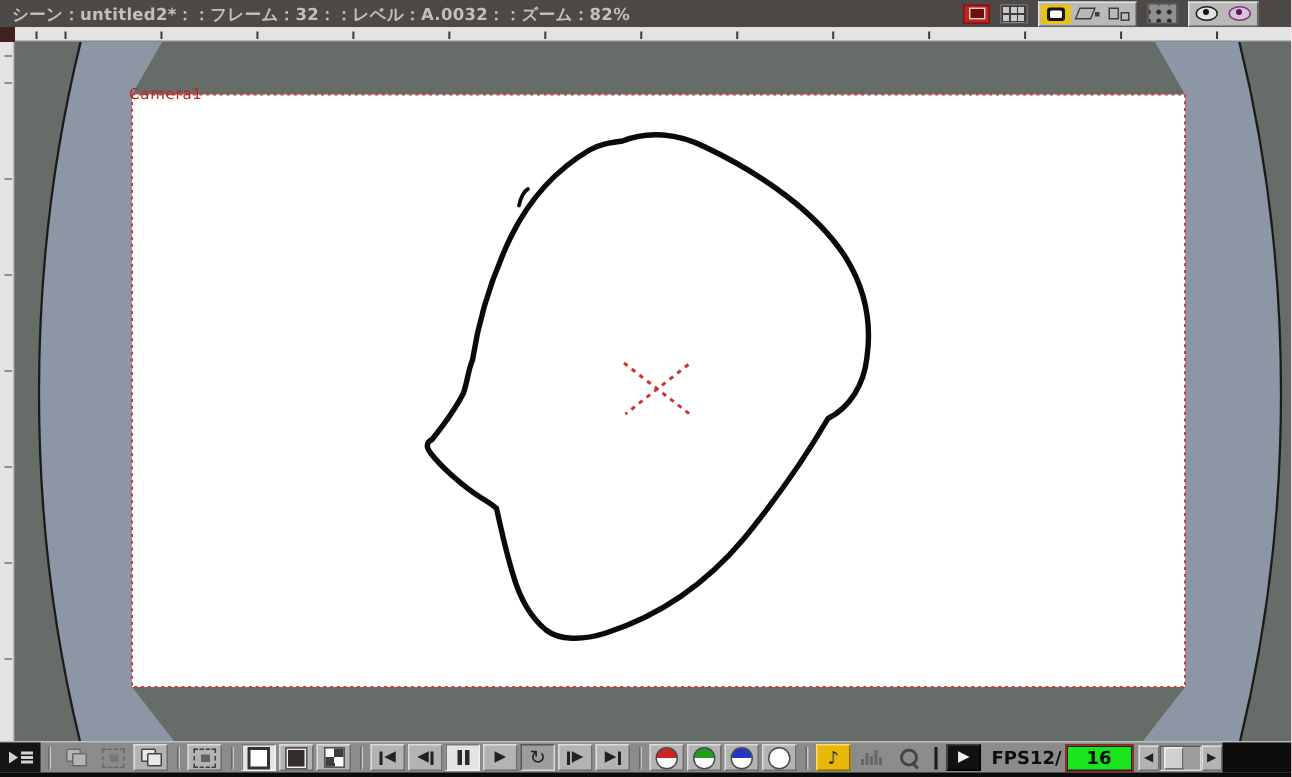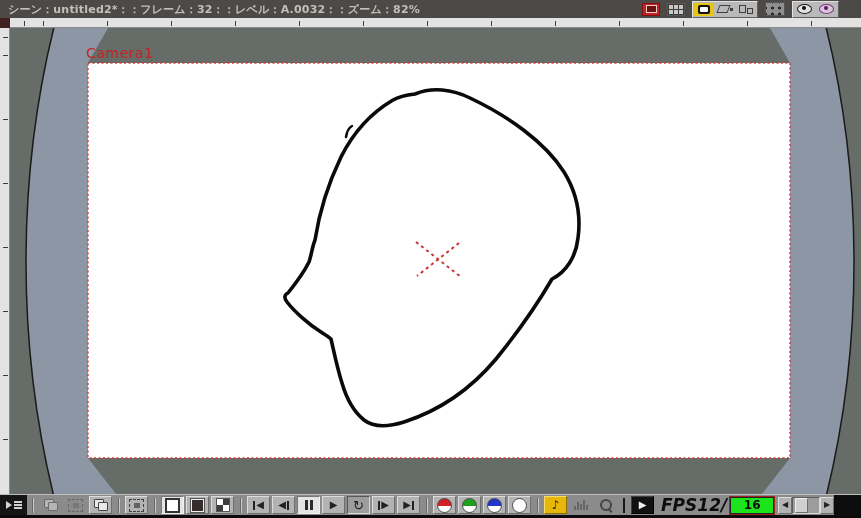--- a/index.html
+++ b/index.html
@@ -44,21 +44,21 @@
           background-position:33px 0;}
   .vruler{position:absolute;left:0;top:28px;width:10px;height:466px;background:#e3e3e3;
           border-right:1px solid #8a8a8a;box-sizing:border-box;}
   .vruler .ticks{position:absolute;right:1px;top:0;height:100%;width:5px;
           background:repeating-linear-gradient(to bottom,#3a3a3a 0 1px,transparent 1px 64px);
           background-position:0 27px;}
 
   
   .viewport{position:absolute;left:10px;top:28px;width:851px;height:466px;background:#666c67;}
   .viewport svg{position:absolute;left:0;top:0;}
-  .camera-label{position:absolute;left:76px;top:17px;color:#c52222;font-size:14px;letter-spacing:.5px;}
+  .camera-label{position:absolute;left:76px;top:30px;color:#c52222;font-size:10px;letter-spacing:.5px;}
 
   
   .toolbar{position:absolute;left:0;top:494px;width:861px;height:24px;box-sizing:border-box;
            background:#8b8b8b;border-top:1px solid #bdbdbd;border-bottom:3px solid #0b0b0b;
            display:flex;align-items:center;}
   .tbk{width:27px;align-self:stretch;background:#151515;display:flex;align-items:center;justify-content:center;gap:2px;}
   .fly-tri{width:0;height:0;border-top:4px solid transparent;border-bottom:4px solid transparent;border-left:6px solid #d3d3d3;}
   .fly-bars{display:flex;flex-direction:column;gap:1px;}
   .fly-bars b{width:8px;height:2px;background:#d3d3d3;}
   .vsep{width:1px;height:15px;background:#676767;box-shadow:1px 0 0 #c9c9c9;margin:0 5px;}
@@ -86,21 +86,21 @@
   .chan{width:13px;height:13px;border-radius:50%;border:1px solid #4a4a4a;}
   .chan.r{background:linear-gradient(#d32222 50%,#fff 50%);}
   .chan.g{background:linear-gradient(#1ea01e 50%,#fff 50%);}
   .chan.b{background:linear-gradient(#2436c8 50%,#fff 50%);}
   .chan.m{background:#fff;}
   .btn.sound{background:#e7b80a;border-color:#f7dc6f #8a6d00 #8a6d00 #f7dc6f;}
   .hist{display:flex;align-items:flex-end;gap:1px;}
   .hist b{width:2px;background:#3a3a3a;}
   .mag{width:8px;height:8px;border:2px solid #333;border-radius:50%;position:relative;}
   .mag::after{content:"";position:absolute;left:7px;top:7px;width:5px;height:2px;background:#333;transform:rotate(45deg);transform-origin:0 0;}
-  .fps-label{font-size:17px;font-weight:bold;color:#0d0d0d;margin:0 3px 0 6px;white-space:nowrap;font-style:italic;}
+  .fps-label{font-size:12px;font-weight:bold;color:#0d0d0d;margin:0 3px 0 6px;white-space:nowrap;}
   .fps-field{width:42px;height:15px;background:#1ce41c;border:1px solid #222;outline:1px solid #9e2323;
              display:flex;align-items:center;justify-content:center;font-size:12px;font-weight:bold;color:#0a0a0a;margin-right:4px;}
   .sbtn{box-sizing:border-box;width:14px;height:17px;background:#b3b3b3;border:1px solid;
         border-color:#dcdcdc #6d6d6d #6d6d6d #dcdcdc;display:flex;align-items:center;justify-content:center;font-size:8px;color:#222;}
   .strack{box-sizing:border-box;width:28px;height:17px;background:#9c9c9c;border:1px solid;
         border-color:#5c5c5c #d8d8d8 #d8d8d8 #5c5c5c;position:relative;}
   .sthumb{position:absolute;left:2px;top:0;width:13px;height:15px;background:#d0d0d0;
         border:1px solid;border-color:#efefef #6d6d6d #6d6d6d #efefef;box-sizing:border-box;}
   .edge-fill{flex:1;align-self:stretch;background:#0d0d0d;}
 </style>

